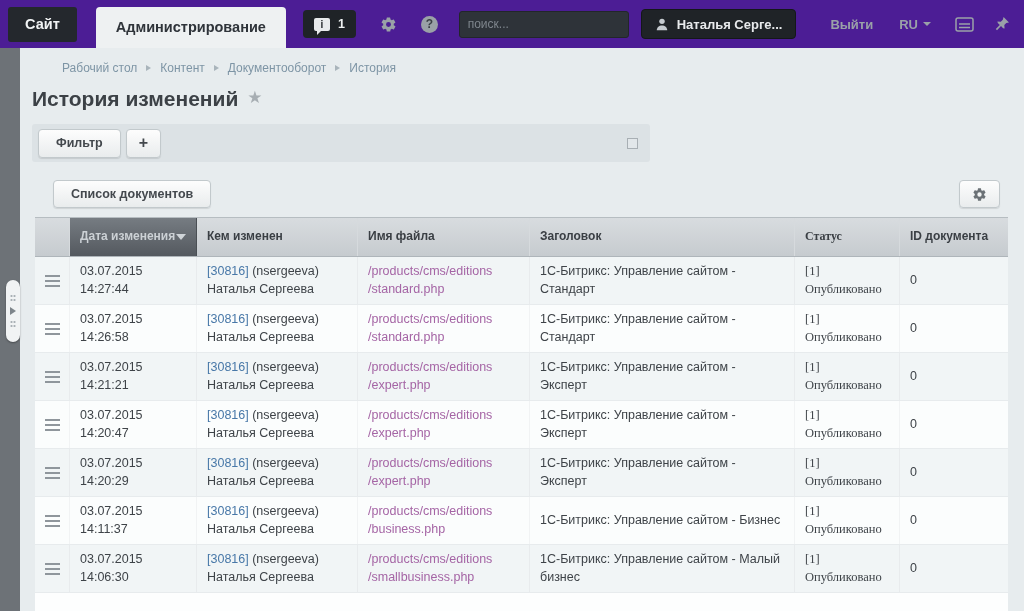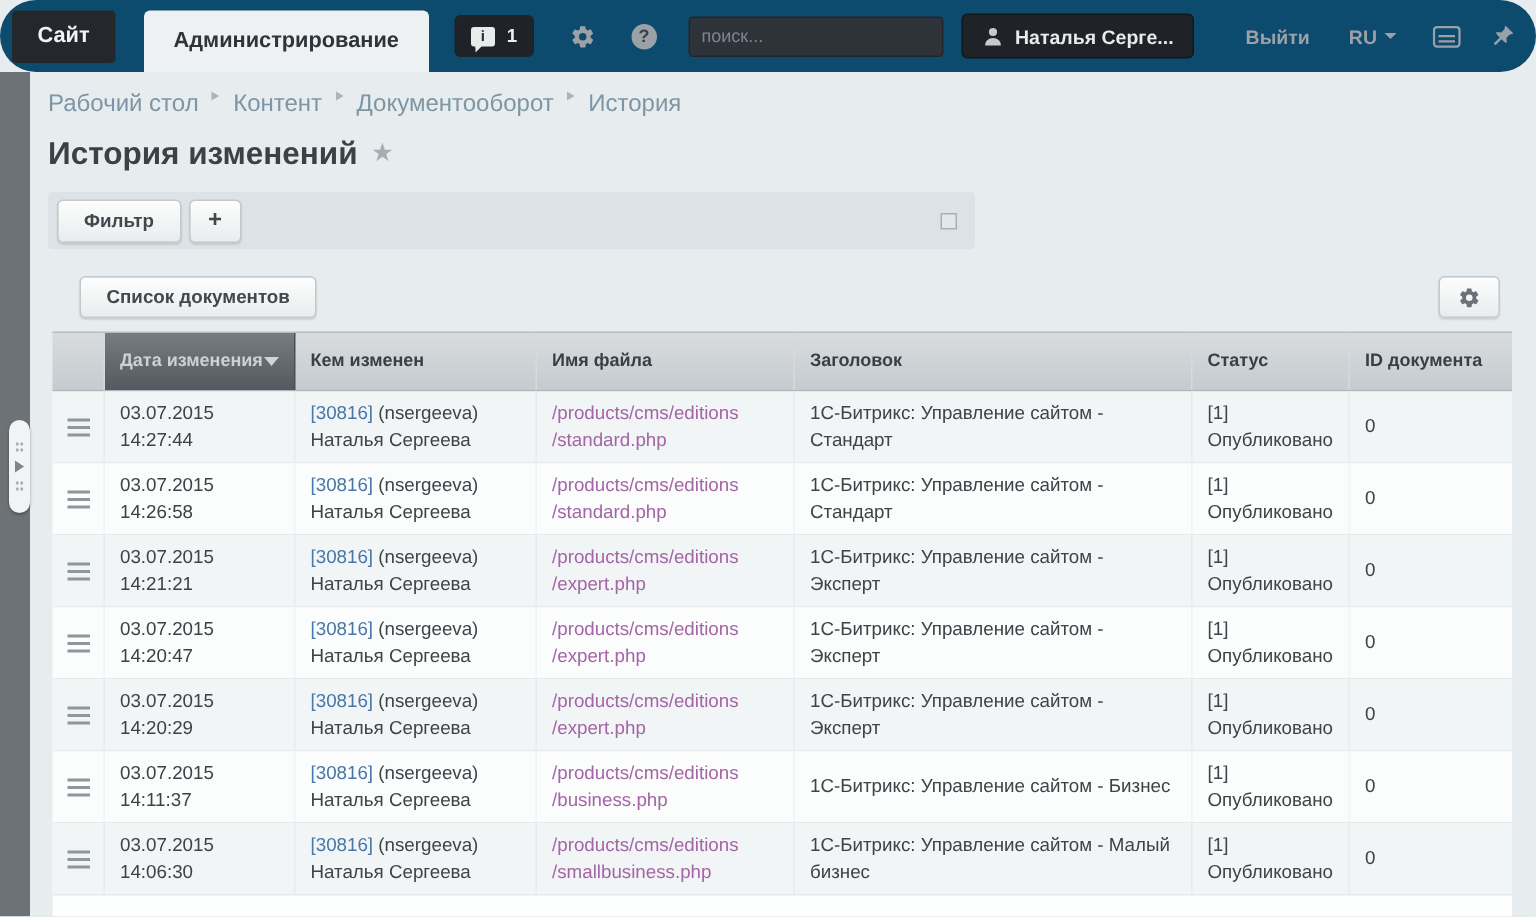--- a/index.html
+++ b/index.html
@@ -1,20 +1,20 @@
 <!DOCTYPE html>
 <html><head>
 <meta charset="utf-8">
 <style>
   * { margin:0; padding:0; box-sizing:border-box; }
   body { font-family:"Liberation Sans", sans-serif; background:#cfd5d8; }
   .screen { position:relative; width:1024px; height:611px; background:#e7ecee; overflow:hidden; }
 
   
-  .topbar { position:absolute; top:0; left:0; right:0; height:48px; background:#0c4a6e; display:flex; align-items:center;border-radius:24px; }
+  .topbar { position:absolute; top:0; left:0; right:0; height:48px; background:#4c1d95; display:flex; align-items:center; }
   .tab-site { background:#24282d; color:#f2f4f5; font-weight:bold; font-size:14.5px; height:35px; line-height:35px; padding:0 17px; border-radius:3px; margin-left:8px; cursor:pointer; }
   .tab-admin { background:#eef1f2; color:#2f343a; font-weight:bold; font-size:14.5px; height:41px; line-height:41px; padding:0 20px; border-radius:4px 4px 0 0; align-self:flex-end; margin-left:19px; cursor:pointer; }
   .notif { display:flex; align-items:center; gap:8px; background:#1f2327; border-radius:4px; height:28px; padding:0 11px; margin-left:17px; color:#eef1f2; font-size:12.5px; font-weight:bold; cursor:pointer; }
   .notif-bubble { position:relative; width:16px; height:13px; background:#e8eaec; border-radius:2px; color:#23272b; font-size:10px; font-weight:bold; text-align:center; line-height:13px; }
   .notif-bubble::after { content:""; position:absolute; left:3px; bottom:-4px; border:3px solid transparent; border-top-color:#e8eaec; border-left-color:#e8eaec; }
   .top-icon { margin-left:24px; display:flex; align-items:center; cursor:pointer; }
   .help-circle { width:17px; height:17px; border-radius:50%; background:#9aa1a7; color:#3b4046; font-size:12px; font-weight:bold; text-align:center; line-height:17px; }
   .search-box { margin-left:auto; display:flex; align-items:center; width:170px; height:27px; background:#2e3339; border:1px solid #22262a; border-radius:3px; padding:0 8px; }
   .search-box input { flex:1; background:transparent; border:none; outline:none; color:#c6cbd0; font-size:12px; font-family:"Liberation Sans", sans-serif; }
   .search-box input::placeholder { color:#7f868d; }
@@ -25,21 +25,21 @@
   .pin-wrap { margin-left:22px; margin-right:14px; }
 
   
   .sidestrip { position:absolute; top:48px; left:0; bottom:0; width:20px; background:#6d7277; }
   .side-toggle { position:absolute; top:232px; left:6px; width:14px; height:62px; background:#f1f3f4; border-radius:8px; box-shadow:0 1px 2px rgba(0,0,0,.35); display:flex; flex-direction:column; align-items:center; justify-content:center; gap:3px; cursor:pointer; }
   .side-toggle .dots { width:6px; height:8px; background:radial-gradient(circle 1px, #a9b0b5 1px, transparent 1.2px); background-size:3px 4px; }
   .side-arrow { width:0; height:0; border-top:4px solid transparent; border-bottom:4px solid transparent; border-left:6px solid #7e858b; margin:2px 0; }
 
   
   .content { position:absolute; left:20px; top:48px; right:0; bottom:0; padding:0 19px 0 12px; display:flex; flex-direction:column; }
-  .breadcrumb { margin-top:13px; display:flex; align-items:flex-start; gap:9px; font-size:16px; color:#7e95a5; }
+  .breadcrumb { margin-top:13px; display:flex; align-items:center; gap:9px; font-size:12px; color:#7e95a5;margin-left:30px; }
   .breadcrumb a { color:#7e95a5; text-decoration:none; cursor:pointer; }
   .crumb-sep { width:0; height:0; border-top:3.5px solid transparent; border-bottom:3.5px solid transparent; border-left:5px solid #a9b4bb; }
   .title-row { margin-top:12px; display:flex; align-items:flex-start; }
   .page-title { font-size:21px; font-weight:bold; color:#3c4146; }
   .fav-star { font-size:17px; color:#a7aeb3; margin-left:9px; cursor:pointer; }
 
   .filter-bar { margin-top:13px; position:relative; width:618px; height:38px; background:#dce2e5; border-radius:3px; display:flex; align-items:center; }
   .btn { display:inline-flex; align-items:center; justify-content:center; background:linear-gradient(#fdfdfd,#e9eced); border:1px solid #c2c9cc; border-radius:4px; height:29px; padding:0 17px; font-size:12.5px; font-weight:bold; color:#43484d; box-shadow:0 1px 1px rgba(0,0,0,.1); cursor:pointer; font-family:"Liberation Sans", sans-serif; }
   .plus-btn { margin-left:5px; padding:0 12px; font-size:16px; }
   .filter-btn { margin-left:6px; }
@@ -54,21 +54,21 @@
   .grid-head { display:flex; height:40px; background:linear-gradient(#d8dcdf,#c6cbcf); border-top:1px solid #b6bdc1; border-bottom:1px solid #aeb5ba; font-size:12px; font-weight:bold; color:#3a3f44; }
   .hcell { display:flex; align-items:center; padding:0 10px; border-right:1px solid #d6dadd; line-height:1.15; cursor:pointer; }
   .hcell.sorted { background:linear-gradient(#767c82,#54595f); color:#ccd1d5; border-right-color:#4a4f54; position:relative;text-align:right; }
   .sort-arrow { width:0; height:0; border-left:5px solid transparent; border-right:5px solid transparent; border-top:6px solid #cfd4d8; margin-left:auto; }
 
   .col-handle { width:35px; flex:none; }
   .col-date   { width:127px; flex:none; }
   .col-user   { width:161px; flex:none; }
   .col-file   { width:172px; flex:none; }
   .col-title  { width:265px; flex:none; }
-  .col-status { width:105px; flex:none; }
+  .col-status { width:105px; flex:none;font-family:Liberation Serif, serif; }
   .col-id     { width:108px; flex:none; border-right:none; }
 
   .grid-rows { flex:1; background:#fdfefe; overflow:hidden; }
   .row { display:flex; min-height:48px; font-size:12.5px; color:#3e4348; border-bottom:1px solid #e7ebed; background:#fbfdfd; }
   .grid-rows .row:nth-child(odd) { background:#f1f5f6; }
   .cell { display:flex; flex-direction:column; justify-content:center; padding:6px 10px; line-height:1.4; border-right:1px solid rgba(110,120,130,.07); }
   .cell.col-id { border-right:none; }
   .cell.col-handle { align-items:center; }
   .drag { width:15px; height:12px; border-top:2px solid #8f969c; border-bottom:2px solid #8f969c; position:relative; cursor:move; }
   .drag::after { content:""; position:absolute; left:0; right:0; top:3px; height:2px; background:#8f969c; }

